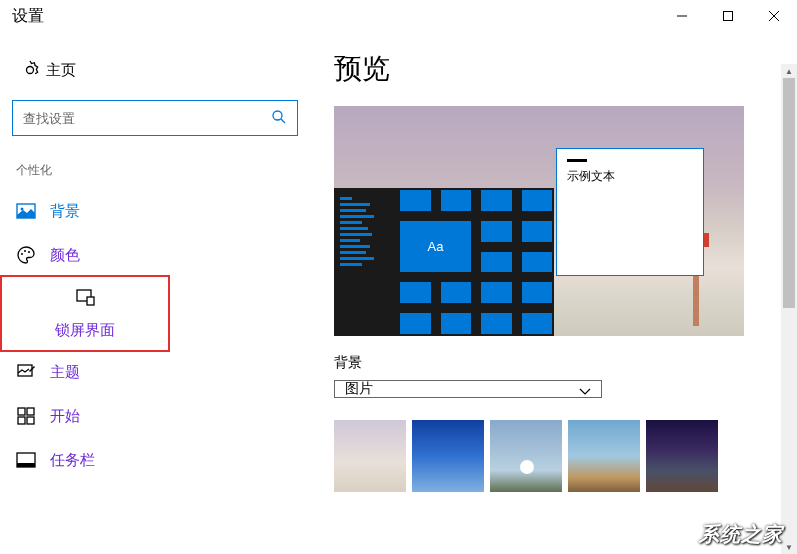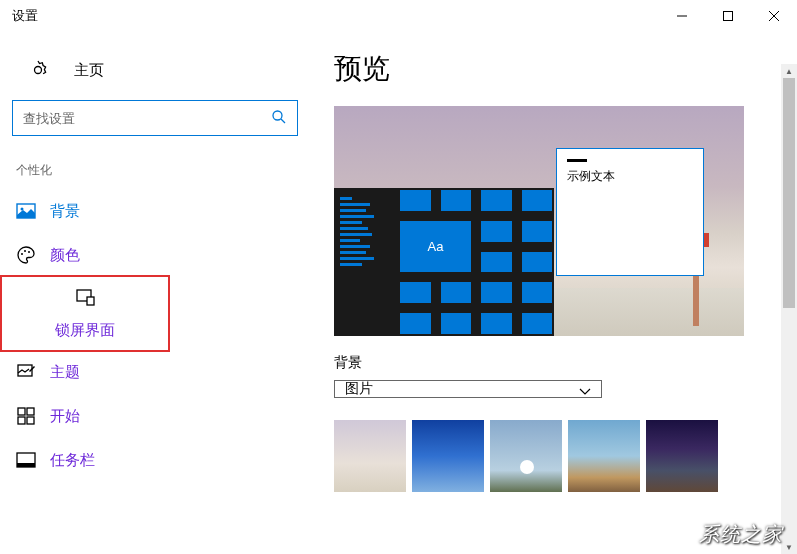--- a/index.html
+++ b/index.html
@@ -1,27 +1,27 @@
 <!DOCTYPE html>
 <html><head>
   <meta charset="utf-8">
   <style>
     * { box-sizing: border-box; margin: 0; padding: 0; font-family: "Microsoft YaHei", "Segoe UI", sans-serif; }
     body { width: 797px; height: 554px; background: #fff; overflow: hidden; position: relative; }
     
     .titlebar { height: 32px; display: flex; align-items: center; padding-left: 12px; }
-    .titlebar-title { font-size: 13px; color: #000; }
+    .titlebar-title { font-size: 16px; color: #000; }
     .titlebar-controls { margin-left: auto; display: flex; }
     .titlebar-btn { width: 46px; height: 32px; display: flex; align-items: center; justify-content: center; font-size: 11px; cursor: pointer; }
     .titlebar-btn svg { width: 10px; height: 10px; }
     
     .body-wrap { display: flex; height: calc(100% - 32px); position: relative; }
     
     .sidebar { width: 310px; padding: 20px 0 0 0; }
-    .home-row { display: flex; align-items: center; padding: 8px 28px; gap: 26px; margin-bottom: 12px; }
+    .home-row { display: flex; align-items: center; padding: 8px 20px; gap: 6px; margin-bottom: 12px; }
     .home-row .icon { width: 20px; height: 20px; }
     .home-row .label { font-size: 15px; }
     
     .search-box { margin: 0 12px 18px 12px; border: 1px solid #0078d7; height: 36px; display: flex; align-items: center; padding: 0 10px; }
     .search-box input { border: none; outline: none; flex: 1; font-size: 13px; background: transparent; }
     .search-box input::placeholder { color: #666; }
     .search-icon { color: #0078d7; font-size: 14px; }
     
     .category-label { font-size: 12px; color: #666; padding: 8px 16px 10px 16px; }
     
@@ -65,21 +65,21 @@
     .thumb.t3::after { content: ""; position: absolute; bottom: 18px; left: 30px; width: 14px; height: 14px; background: #fff; border-radius: 50%; }
     .thumb.t4 { background: linear-gradient(to bottom, #70a8d0 0%, #a0c8e0 50%, #c09860 80%, #806040 100%); }
     .thumb.t5 { background: linear-gradient(to bottom, #1a1040 0%, #3a2860 40%, #485068 70%, #604838 100%); }
     
     .scrollbar { position: absolute; right: 0; top: 32px; bottom: 0; width: 16px; background: #f0f0f0; }
     .scrollbar-thumb { position: absolute; top: 14px; left: 2px; right: 2px; height: 230px; background: #c0c0c0; }
     .scrollbar-arrow { position: absolute; left: 0; right: 0; height: 14px; display: flex; align-items: center; justify-content: center; font-size: 8px; color: #606060; }
     .scrollbar-arrow.up { top: 0; }
     .scrollbar-arrow.down { bottom: 0; }
     
-    .watermark { position: absolute; right: 14px; bottom: 6px; color: #fff; font-size: 20px; font-weight: normal; text-shadow: 0 0 3px rgba(0,0,0,0.8), 1px 1px 2px rgba(0,0,0,0.9); font-style: italic; letter-spacing: 1px; display: flex; align-items: center; gap: 6px; }
+    .watermark { position: absolute; right: 14px; bottom: 6px; color: #fff; font-size: 20px; font-weight: bold; text-shadow: 0 0 3px rgba(0,0,0,0.8), 1px 1px 2px rgba(0,0,0,0.9); font-style: italic; letter-spacing: 1px; display: flex; align-items: center; gap: 6px; }
     .watermark-logo { width: 28px; height: 28px; position: relative; }
   </style>
 </head>
 <body>
 
 <div class="titlebar">
   <span class="titlebar-title">设置</span>
   <div class="titlebar-controls">
     <div class="titlebar-btn">
       <svg viewBox="0 0 10 10">

